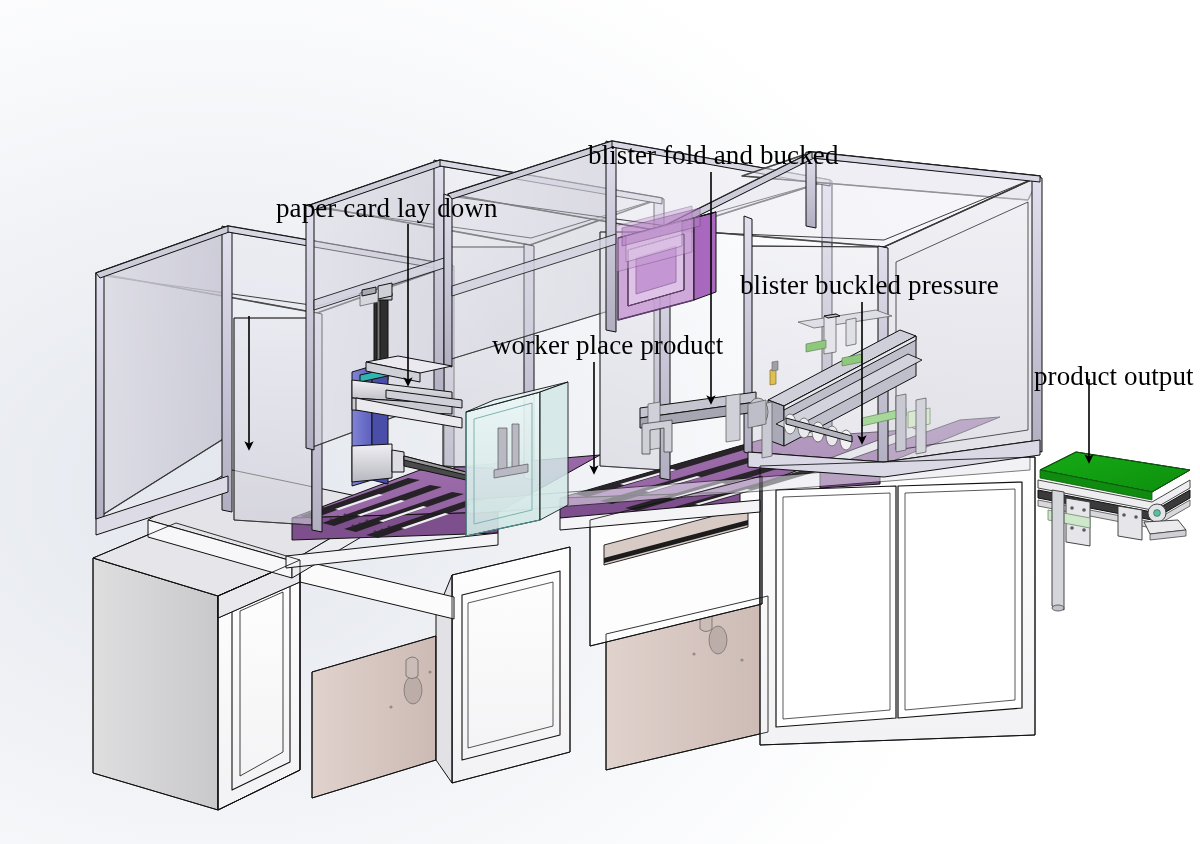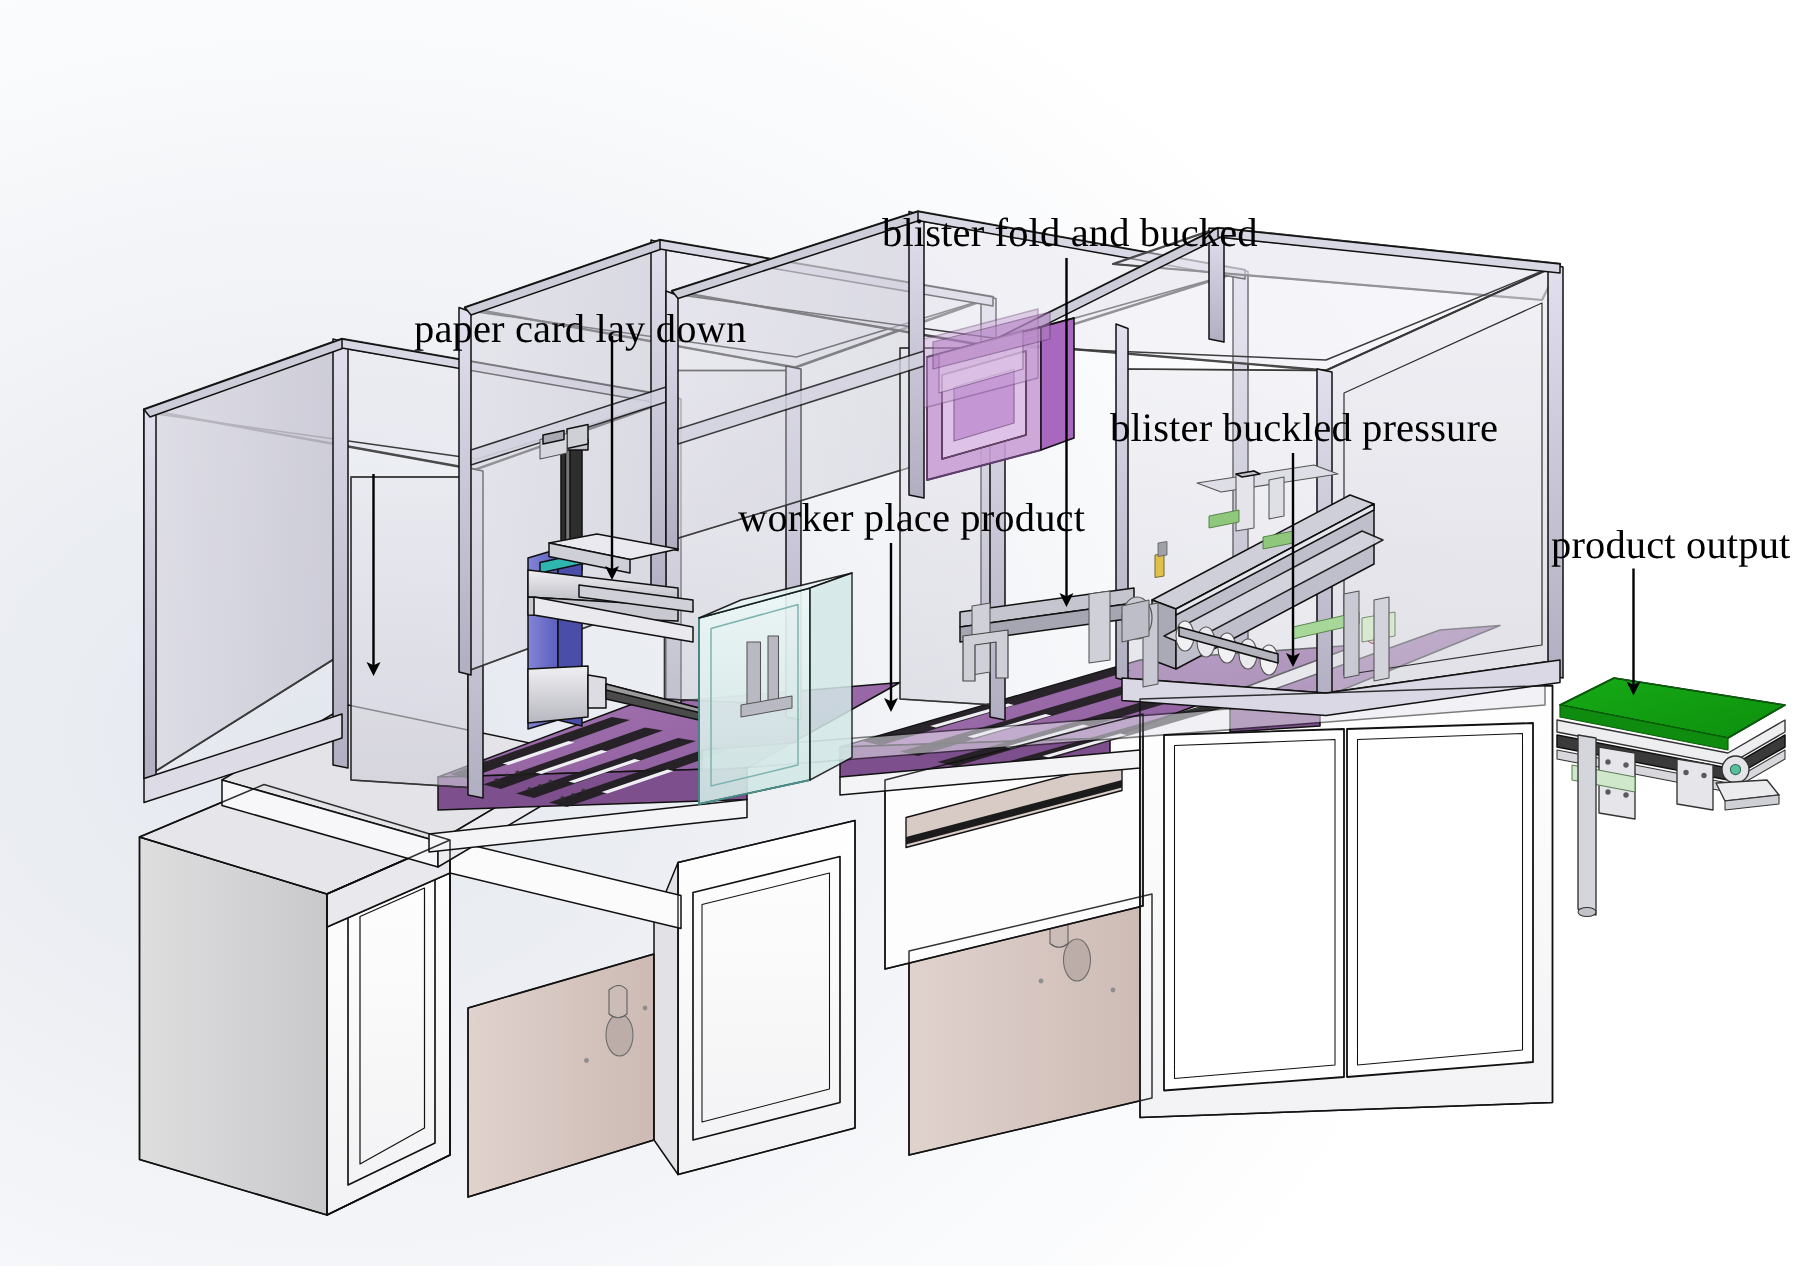--- a/index.html
+++ b/index.html
@@ -485,23 +485,23 @@
       <line x1="249" y1="316" x2="249" y2="446" marker-end="url(#arrowHead)"></line>
       <line x1="408" y1="224" x2="408" y2="382" marker-end="url(#arrowHead)"></line>
       <line x1="711" y1="172" x2="711" y2="400" marker-end="url(#arrowHead)"></line>
       <line x1="594" y1="362" x2="594" y2="470" marker-end="url(#arrowHead)"></line>
       <line x1="862" y1="302" x2="862" y2="440" marker-end="url(#arrowHead)"></line>
       <line x1="1089" y1="379" x2="1089" y2="459" marker-end="url(#arrowHead)"></line>
     </g>
   </svg>
 
 
-  <div class="anno" style="left:276px;top:207px;">paper card lay down</div>
+  <div class="anno" style="left:276px;top:196px;">paper card lay down</div>
 
   <div class="anno" style="left:588px;top:143px;">blister fold and bucked</div>
 
   <div class="anno" style="left:492px;top:333px;text-align:right;">worker place product</div>
 
   <div class="anno" style="left:740px;top:273px;">blister buckled pressure</div>
 
-  <div class="anno" style="left:1034px;top:351px;">product output</div>
+  <div class="anno" style="left:1034px;top:364px;">product output</div>
 
 </div>
 
 </body></html>

